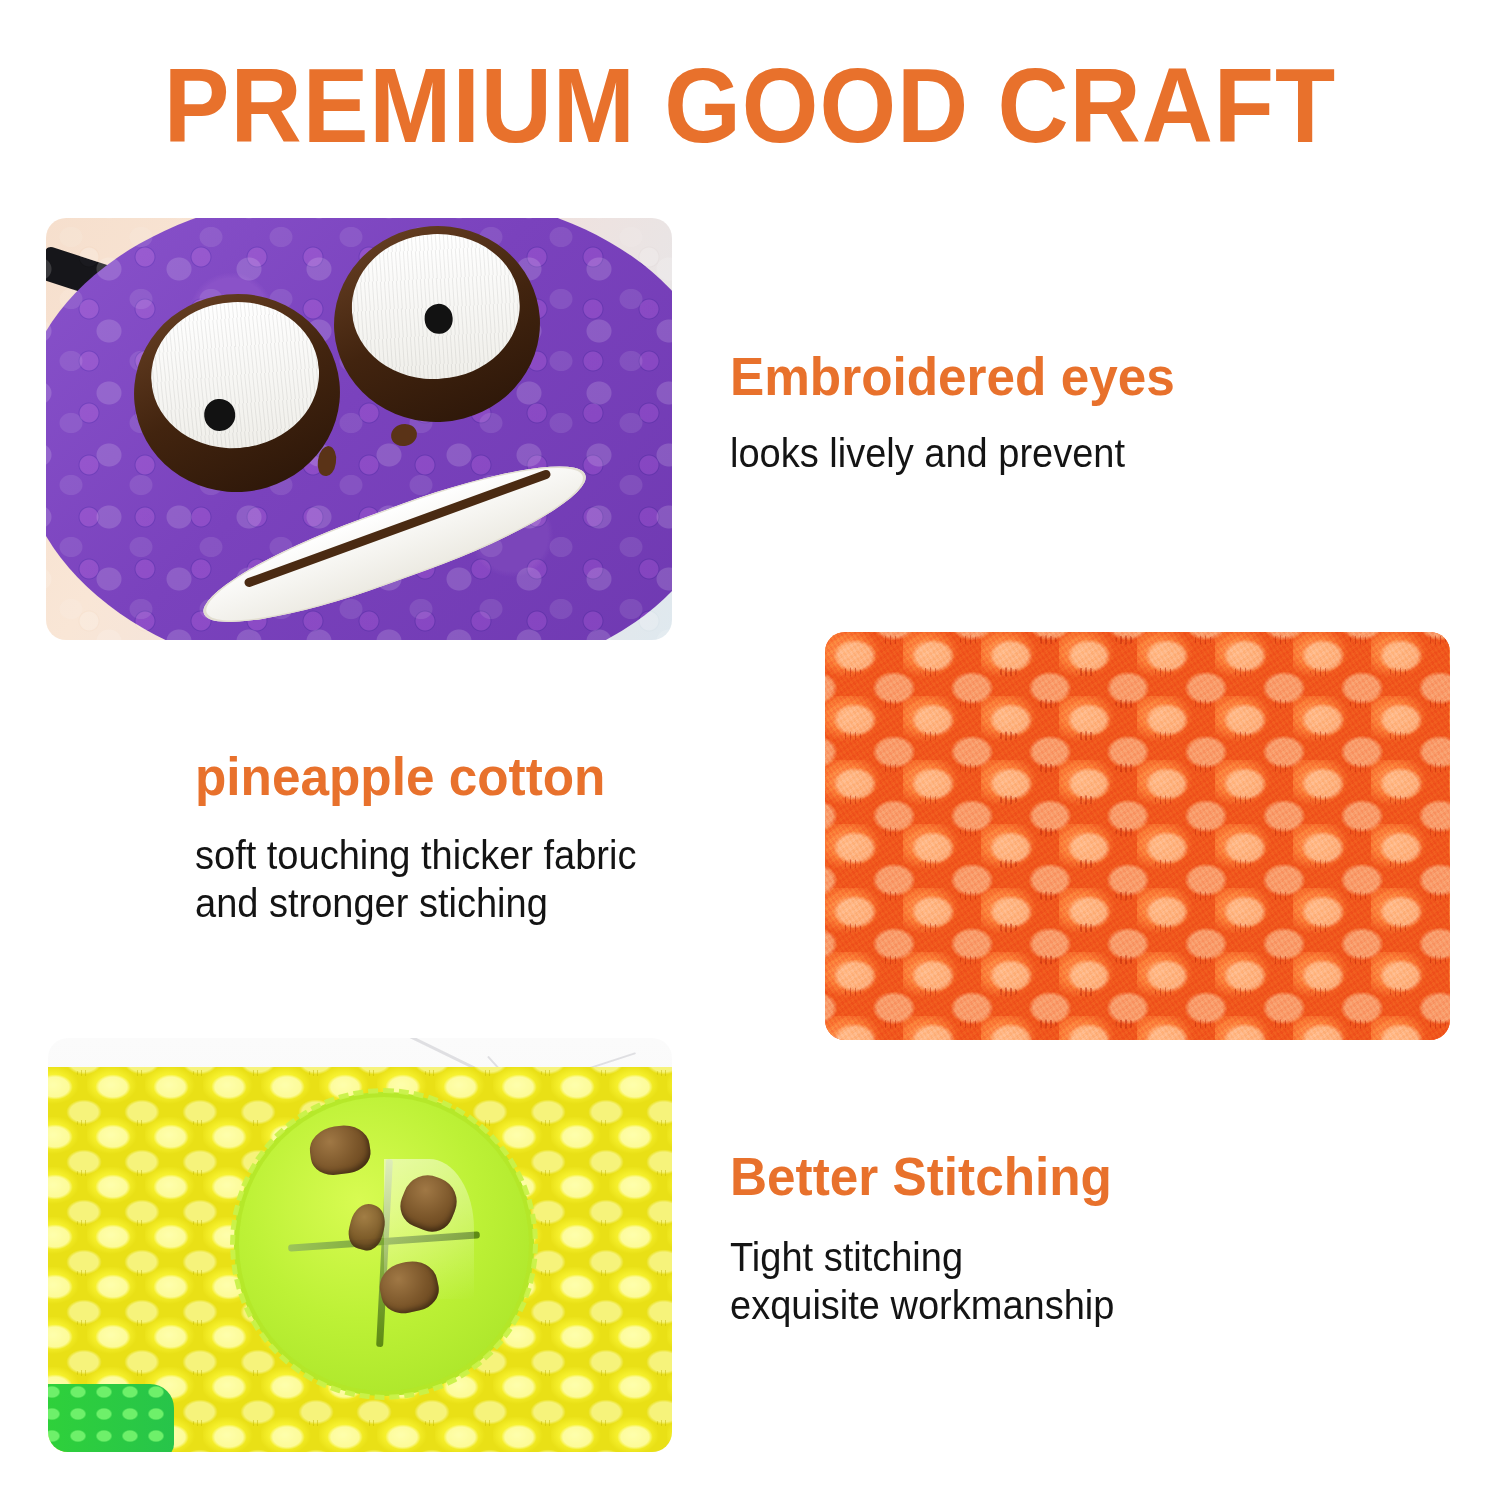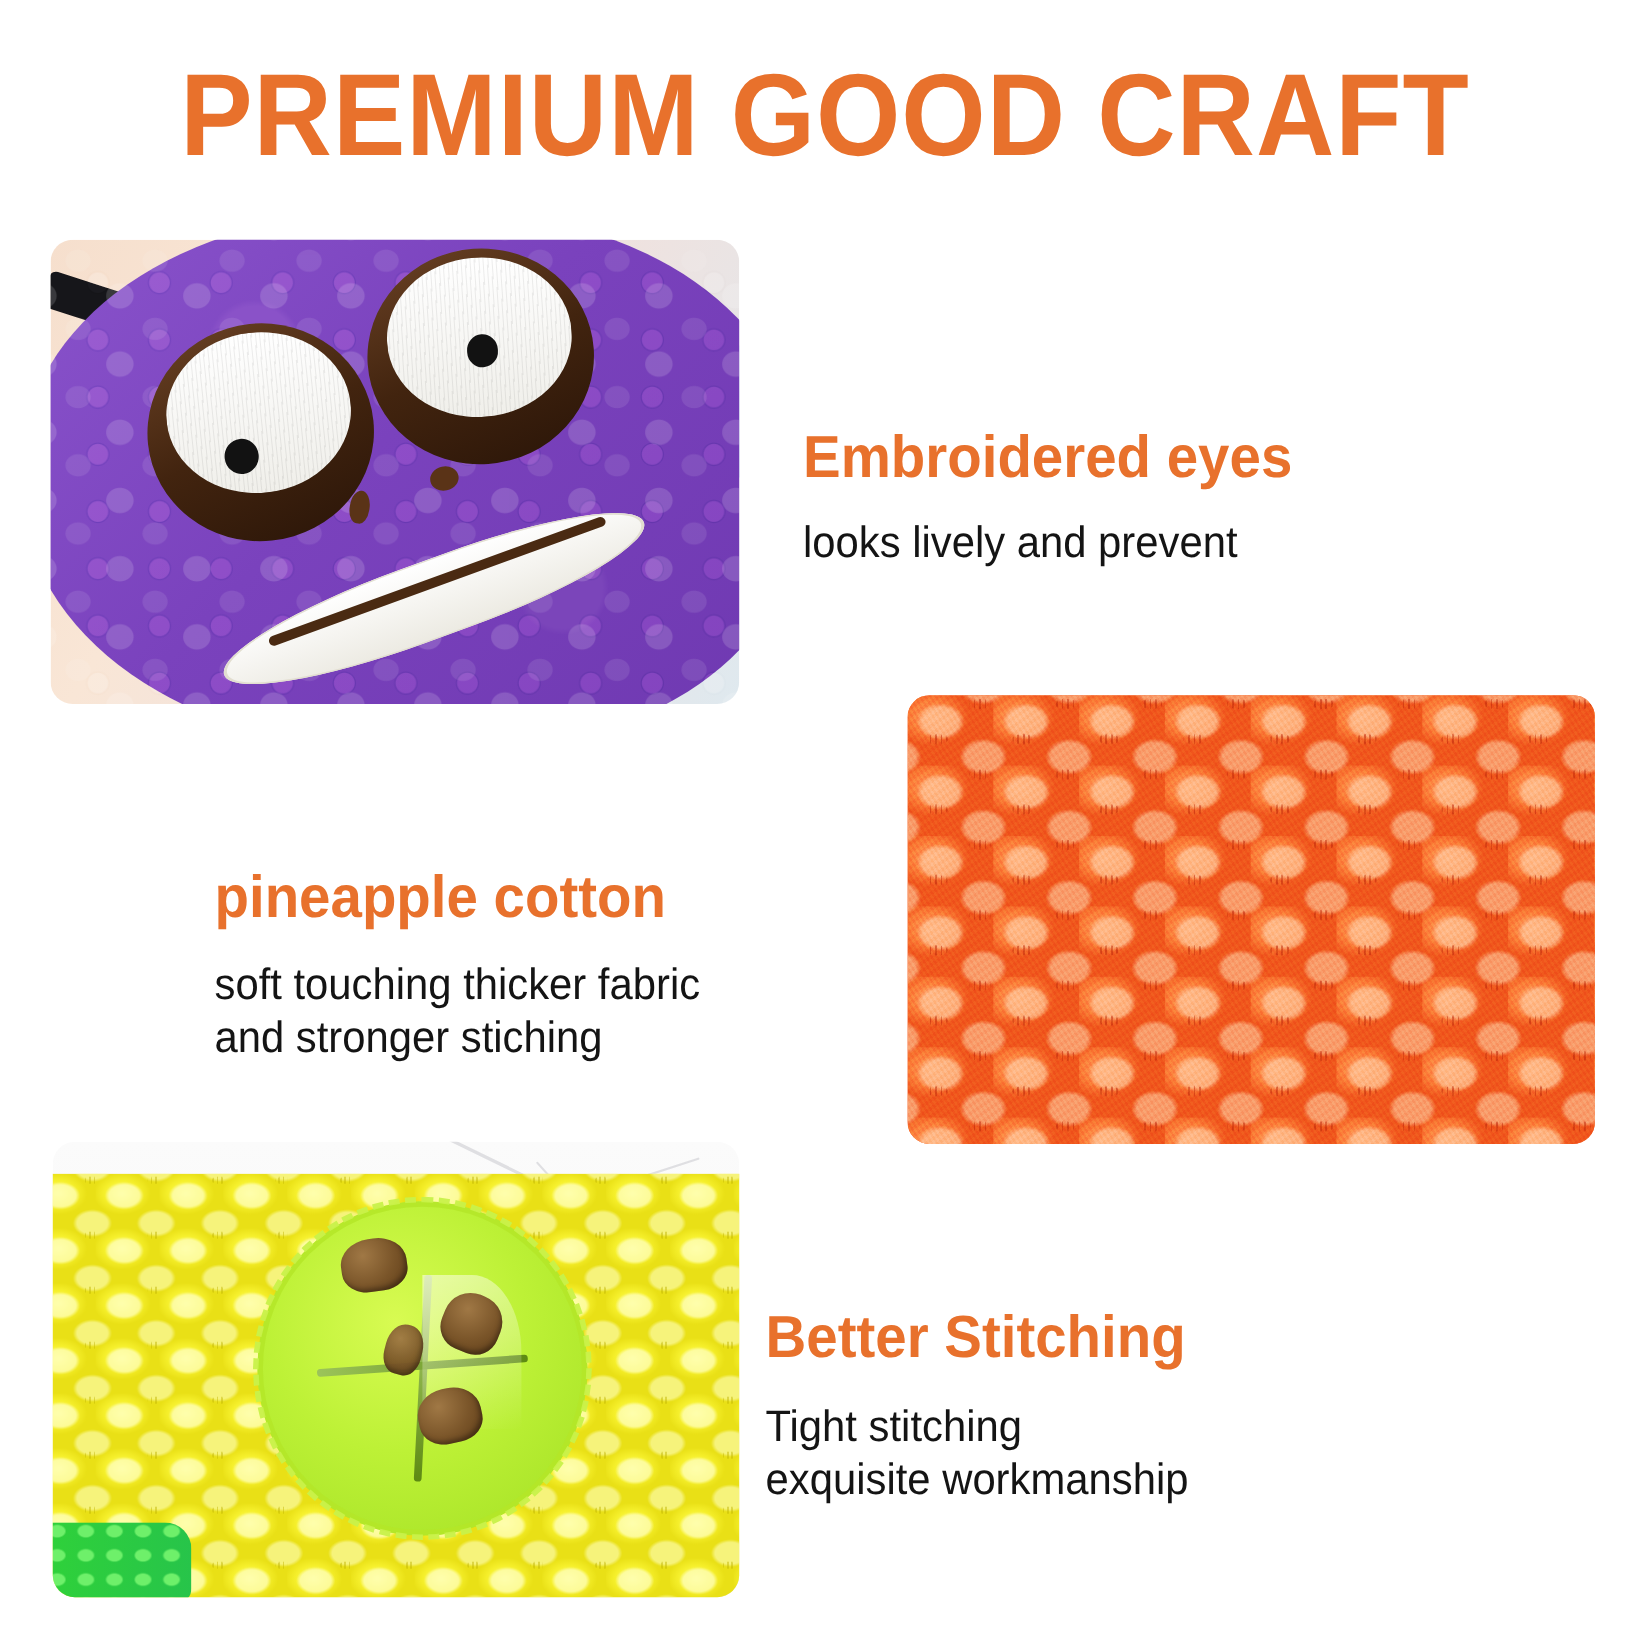--- a/index.html
+++ b/index.html
@@ -231,21 +231,21 @@
     background:radial-gradient(circle at 35% 30%, #a07845 0%, #7a5529 55%, #5d3c18 100%);
     border-radius:46% 46% 40% 40%;
     box-shadow:inset -2px -3px 5px rgba(0,0,0,.35);
   }
   #kib1{ left:76px; top:34px; width:60px; height:48px; transform:rotate(-8deg); }
   #kib2{ left:168px; top:84px; width:54px; height:54px; transform:rotate(22deg); }
   #kib3{ left:146px; top:170px; width:58px; height:50px; transform:rotate(-12deg); }
   #kib4{ left:116px; top:112px; width:34px; height:46px; transform:rotate(14deg); opacity:.95; }
 
   
-  .block{ position:absolute;margin-top:40px; }
+  .block{ position:absolute; }
   .head{
     color:#E8712C;
     font-size:54px;
     font-weight:bold;
     line-height:1.05;
     white-space:nowrap;
     transform:scaleX(0.95);
   }
   .body{
     color:#141414;
@@ -256,21 +256,21 @@
   }
 
   #block-eyes{ left:730px; top:348px; text-align:left; transform-origin:0 0; }
   #block-eyes .head{ transform-origin:0 50%; }
   #block-eyes .body{ margin-top:24px; transform-origin:0 50%; }
 
   #block-cotton{ left:180px; top:748px; width:600px; text-align:left; }
   #block-cotton .head{ transform-origin:50% 50%; }
   #block-cotton .body{ margin-top:26px; transform-origin:50% 50%; }
 
-  #block-stitch{ left:696px; top:1148px; text-align:left; }
+  #block-stitch{ left:730px; top:1148px; text-align:left; }
   #block-stitch .head{ transform-origin:0 50%; }
   #block-stitch .body{ margin-top:28px; transform-origin:0 50%; }
 </style>
 </head>
 <body>
 
 <div id="title">PREMIUM GOOD CRAFT</div>
 
 <div class="photo" id="photo-purple">
   <div class="bg-table"></div>

